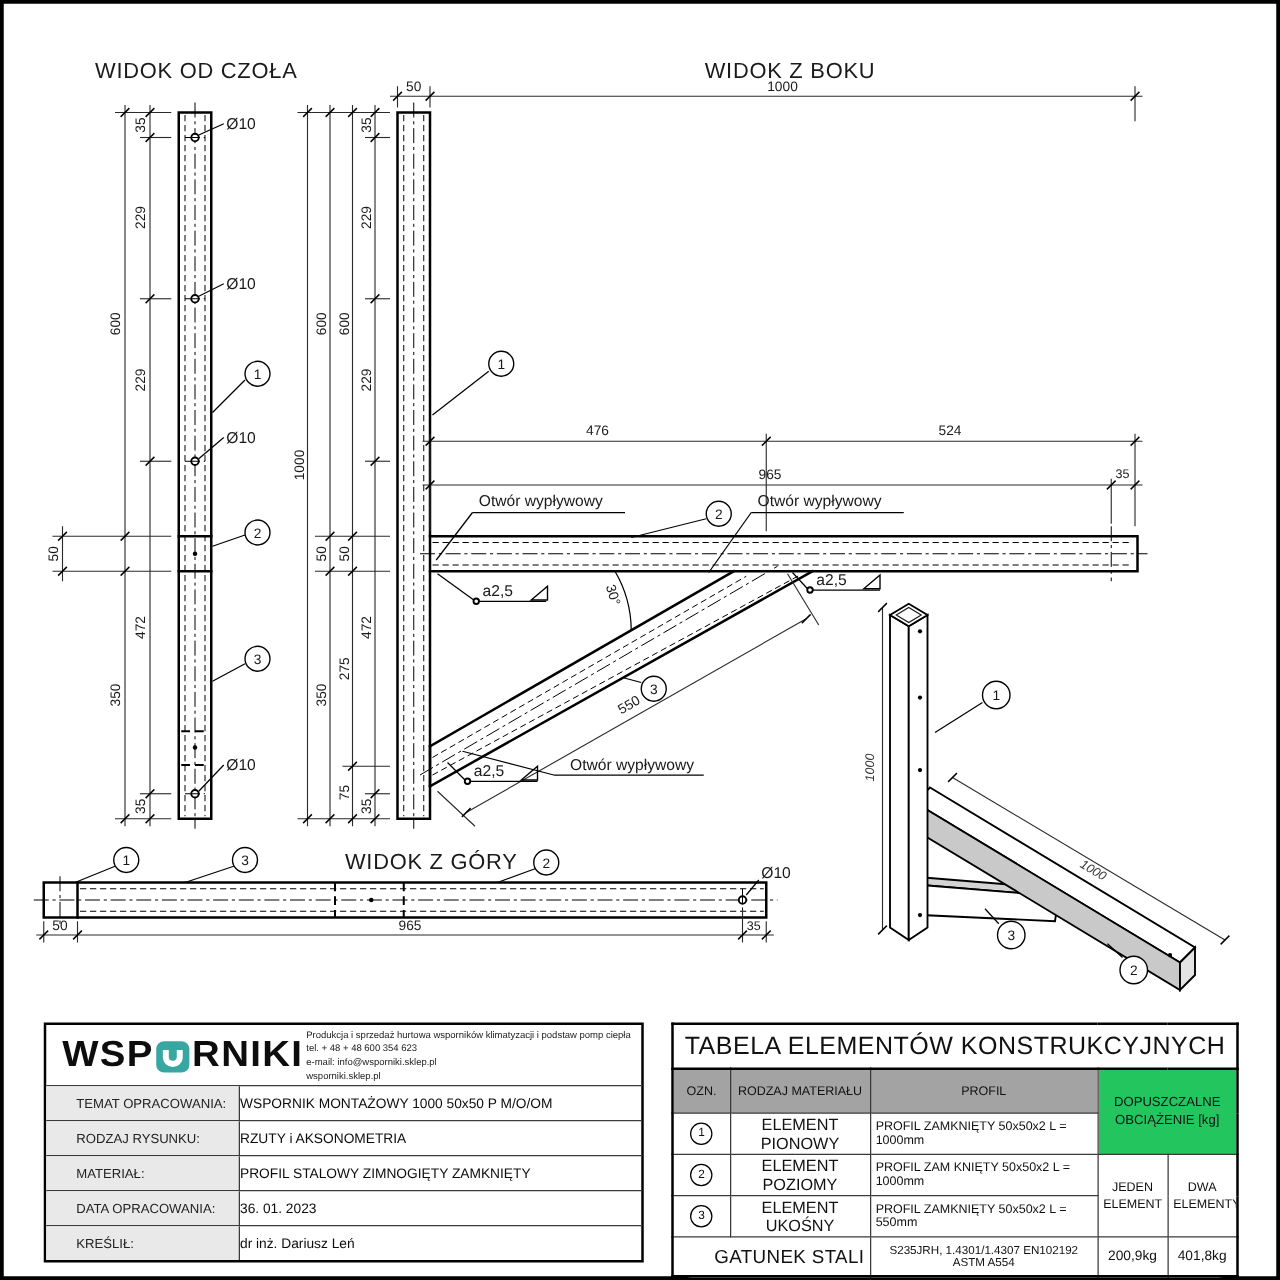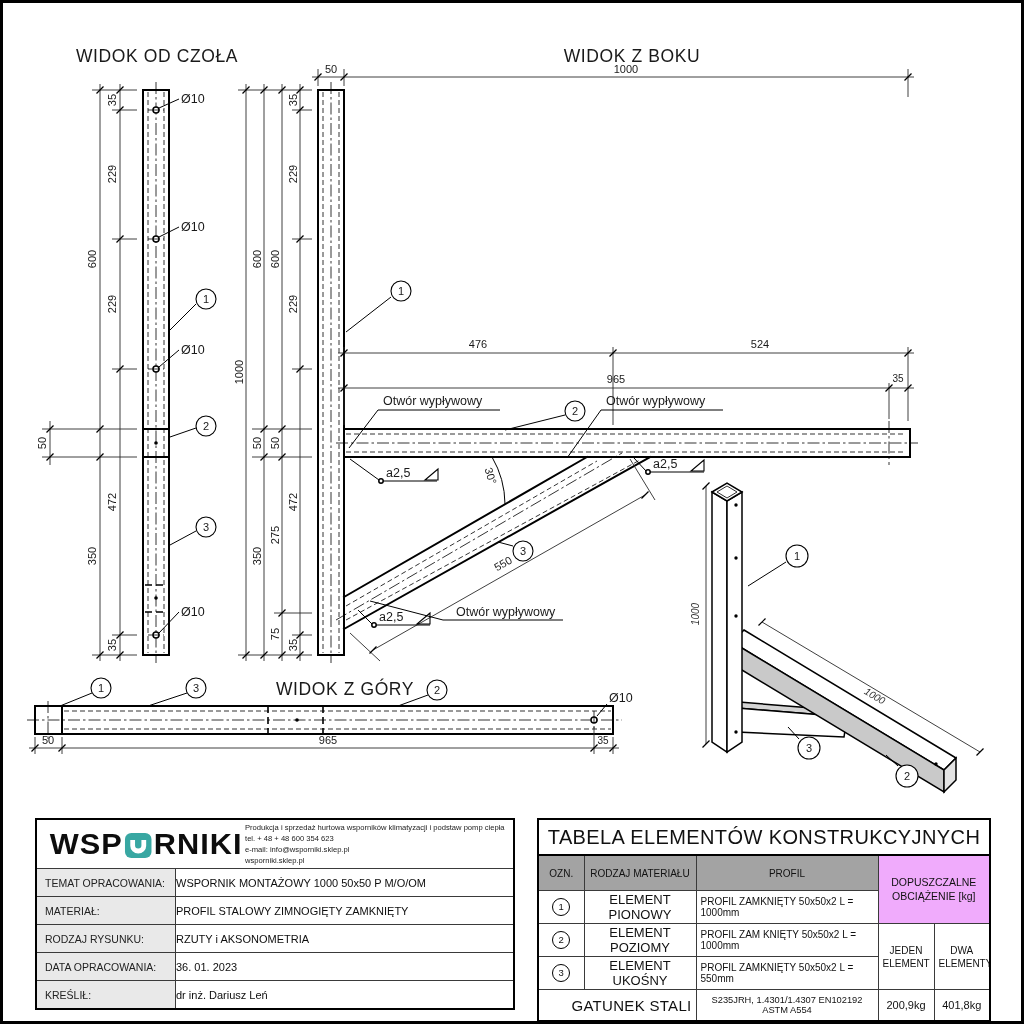--- a/index.html
+++ b/index.html
@@ -31,32 +31,32 @@
   .tb{position:absolute;left:35px;top:818px;width:480px;border:2px solid #000;
       box-sizing:border-box;background:#fff;font-size:11px;}
   .tb-logo-row{display:flex;align-items:center;height:48px;border-bottom:1px solid #3a3a3a;}
   .logo{display:flex;align-items:center;font-weight:700;font-size:29px;letter-spacing:1px;
         padding-left:12px;transform:scaleX(1.06);transform-origin:left center;color:#0d0d0d;}
   .logo svg{margin:3px 1px 0 1px;}
   .tb-info{font-size:7.6px;line-height:1.45;color:#222;padding-left:14px;}
   .tb-row{display:flex;height:27px;border-bottom:1px solid #3a3a3a;}
   .tb-row:last-child{border-bottom:none;}
   .tb-label{width:130px;background:#e9e9e9;border-right:1px solid #3a3a3a;
-            display:flex;align-items:center;padding-left:8px;font-size:10.5px;color:#222;}
+            display:flex;align-items:center;padding-left:24px;font-size:10.5px;color:#222;}
   .tb-value{flex:1;display:flex;align-items:center;padding-left:0;font-size:11px;color:#0d0d0d;}
 
   
   .et{position:absolute;left:537px;top:818px;width:452px;border-collapse:collapse;
       background:#fff;table-layout:fixed;border-radius:17px;}
   .et td{border:1px solid #3a3a3a;padding:1px 4px;font-size:10px;color:#111;
          text-align:center;vertical-align:middle;overflow:hidden;}
   .et .et-title{font-size:20px;letter-spacing:.4px;height:32px;border:2px solid #000;}
   .et .hd{background:#a3a3a3;font-size:10px;height:32px;}
   .et .hd-left{text-align:center;}
-  .et .dop{background:#f0abfc;font-size:10.5px;line-height:1.25;}
+  .et .dop{background:#22c55e;font-size:10.5px;line-height:1.25;}
   .et .ozn-cell{height:25px;}
   .et .profil-cell{text-align:left;font-size:10px;}
   .et .rodzaj-cell{font-size:13px;}
   .et .sub{font-size:10px;line-height:1.3;}
   .et .foot-label{font-size:15px;height:28px;letter-spacing:.3px;text-align:right;}
   .et .foot-steel{font-size:9.3px;text-align:center;}
   .et .foot-w{font-size:11px;}
   .et{border:2px solid #000;}
   .circ{display:inline-block;width:16px;height:16px;border:1.2px solid #000;border-radius:50%;
         line-height:16px;font-size:9.5px;text-align:center;}
@@ -423,26 +423,26 @@
       <div>tel. + 48 + 48 600 354 623</div>
       <div>e-mail: info@wsporniki.sklep.pl</div>
       <div>wsporniki.sklep.pl</div>
     </div>
   </div>
   <div class="tb-row">
     <div class="tb-label">TEMAT OPRACOWANIA:</div>
     <div class="tb-value">WSPORNIK MONTAŻOWY 1000 50x50 P M/O/OM</div>
   </div>
   <div class="tb-row">
+    <div class="tb-label">RODZAJ RYSUNKU:</div>
+    <div class="tb-value">RZUTY i AKSONOMETRIA</div>
+  </div>
+  <div class="tb-row">
     <div class="tb-label">MATERIAŁ:</div>
     <div class="tb-value">PROFIL STALOWY ZIMNOGIĘTY ZAMKNIĘTY</div>
-  </div>
-  <div class="tb-row">
-    <div class="tb-label">RODZAJ RYSUNKU:</div>
-    <div class="tb-value">RZUTY i AKSONOMETRIA</div>
   </div>
   <div class="tb-row">
     <div class="tb-label">DATA OPRACOWANIA:</div>
     <div class="tb-value">36. 01. 2023</div>
   </div>
   <div class="tb-row">
     <div class="tb-label">KREŚLIŁ:</div>
     <div class="tb-value">dr inż. Dariusz Leń</div>
   </div>
 </div>

